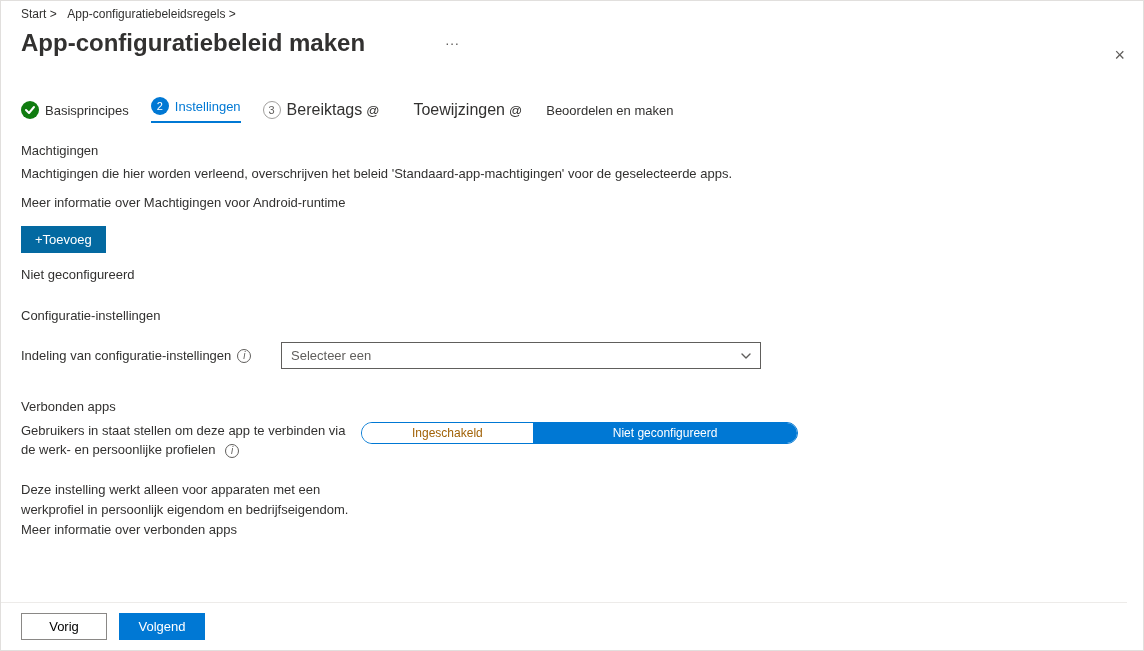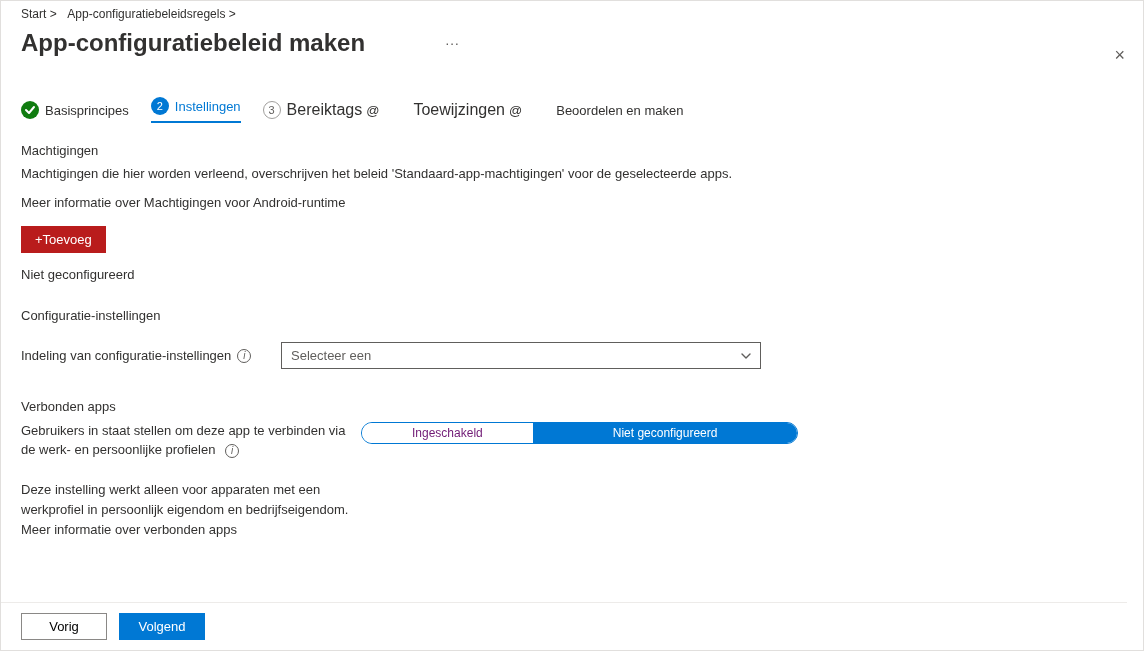--- a/index.html
+++ b/index.html
@@ -97,21 +97,21 @@
     }
     .section-desc {
       font-size: 13px;
       margin-bottom: 14px;
     }
     .link-like {
       font-size: 13px;
       margin-bottom: 16px;
     }
     .add-btn {
-      background: #b91c1c;
+      background: #0369a1;
       color: #fff;
       border: none;
       padding: 6px 14px;
       font-size: 13px;
       cursor: pointer;
       margin-bottom: 14px;
     }
     .not-configured {
       font-size: 13px;
       margin-bottom: 26px;
@@ -168,21 +168,21 @@
       overflow: hidden;
       height: 22px;
     }
     .seg {
       padding: 0 50px;
       font-size: 12px;
       display: flex;
       align-items: center;
       cursor: pointer;
       background: #fff;
-      color: #701a75;
+      color: #a16207;
     }
     .seg.selected {
       background: #0078d4;
       color: #fff;
       padding: 0 80px;
     }
     .help-note {
       margin-top: 20px;
       font-size: 13px;
       line-height: 1.55;
@@ -242,21 +242,21 @@
   </div>
   <div class="step upcoming step-big">
     <span class="badge">3</span>
     <span class="step-label">Bereiktags</span>
     <span class="at-sign">@</span>
   </div>
   <div class="step upcoming step-big" style="margin-left:12px;">
     <span class="step-label">Toewijzingen</span>
     <span class="at-sign">@</span>
   </div>
-  <div class="step upcoming" style="margin-left:12px;">
+  <div class="step upcoming" style="margin-left:2px;">
     <span class="step-label">Beoordelen en maken</span>
   </div>
 </div>
 
 <div class="content">
   <div class="section-title">Machtigingen</div>
   <div class="section-desc">Machtigingen die hier worden verleend, overschrijven het beleid 'Standaard-app-machtigingen' voor de geselecteerde apps.</div>
   <div class="link-like">Meer informatie over Machtigingen voor Android-runtime</div>
   <button class="add-btn">+Toevoeg</button>
   <div class="not-configured">Niet geconfigureerd</div>

